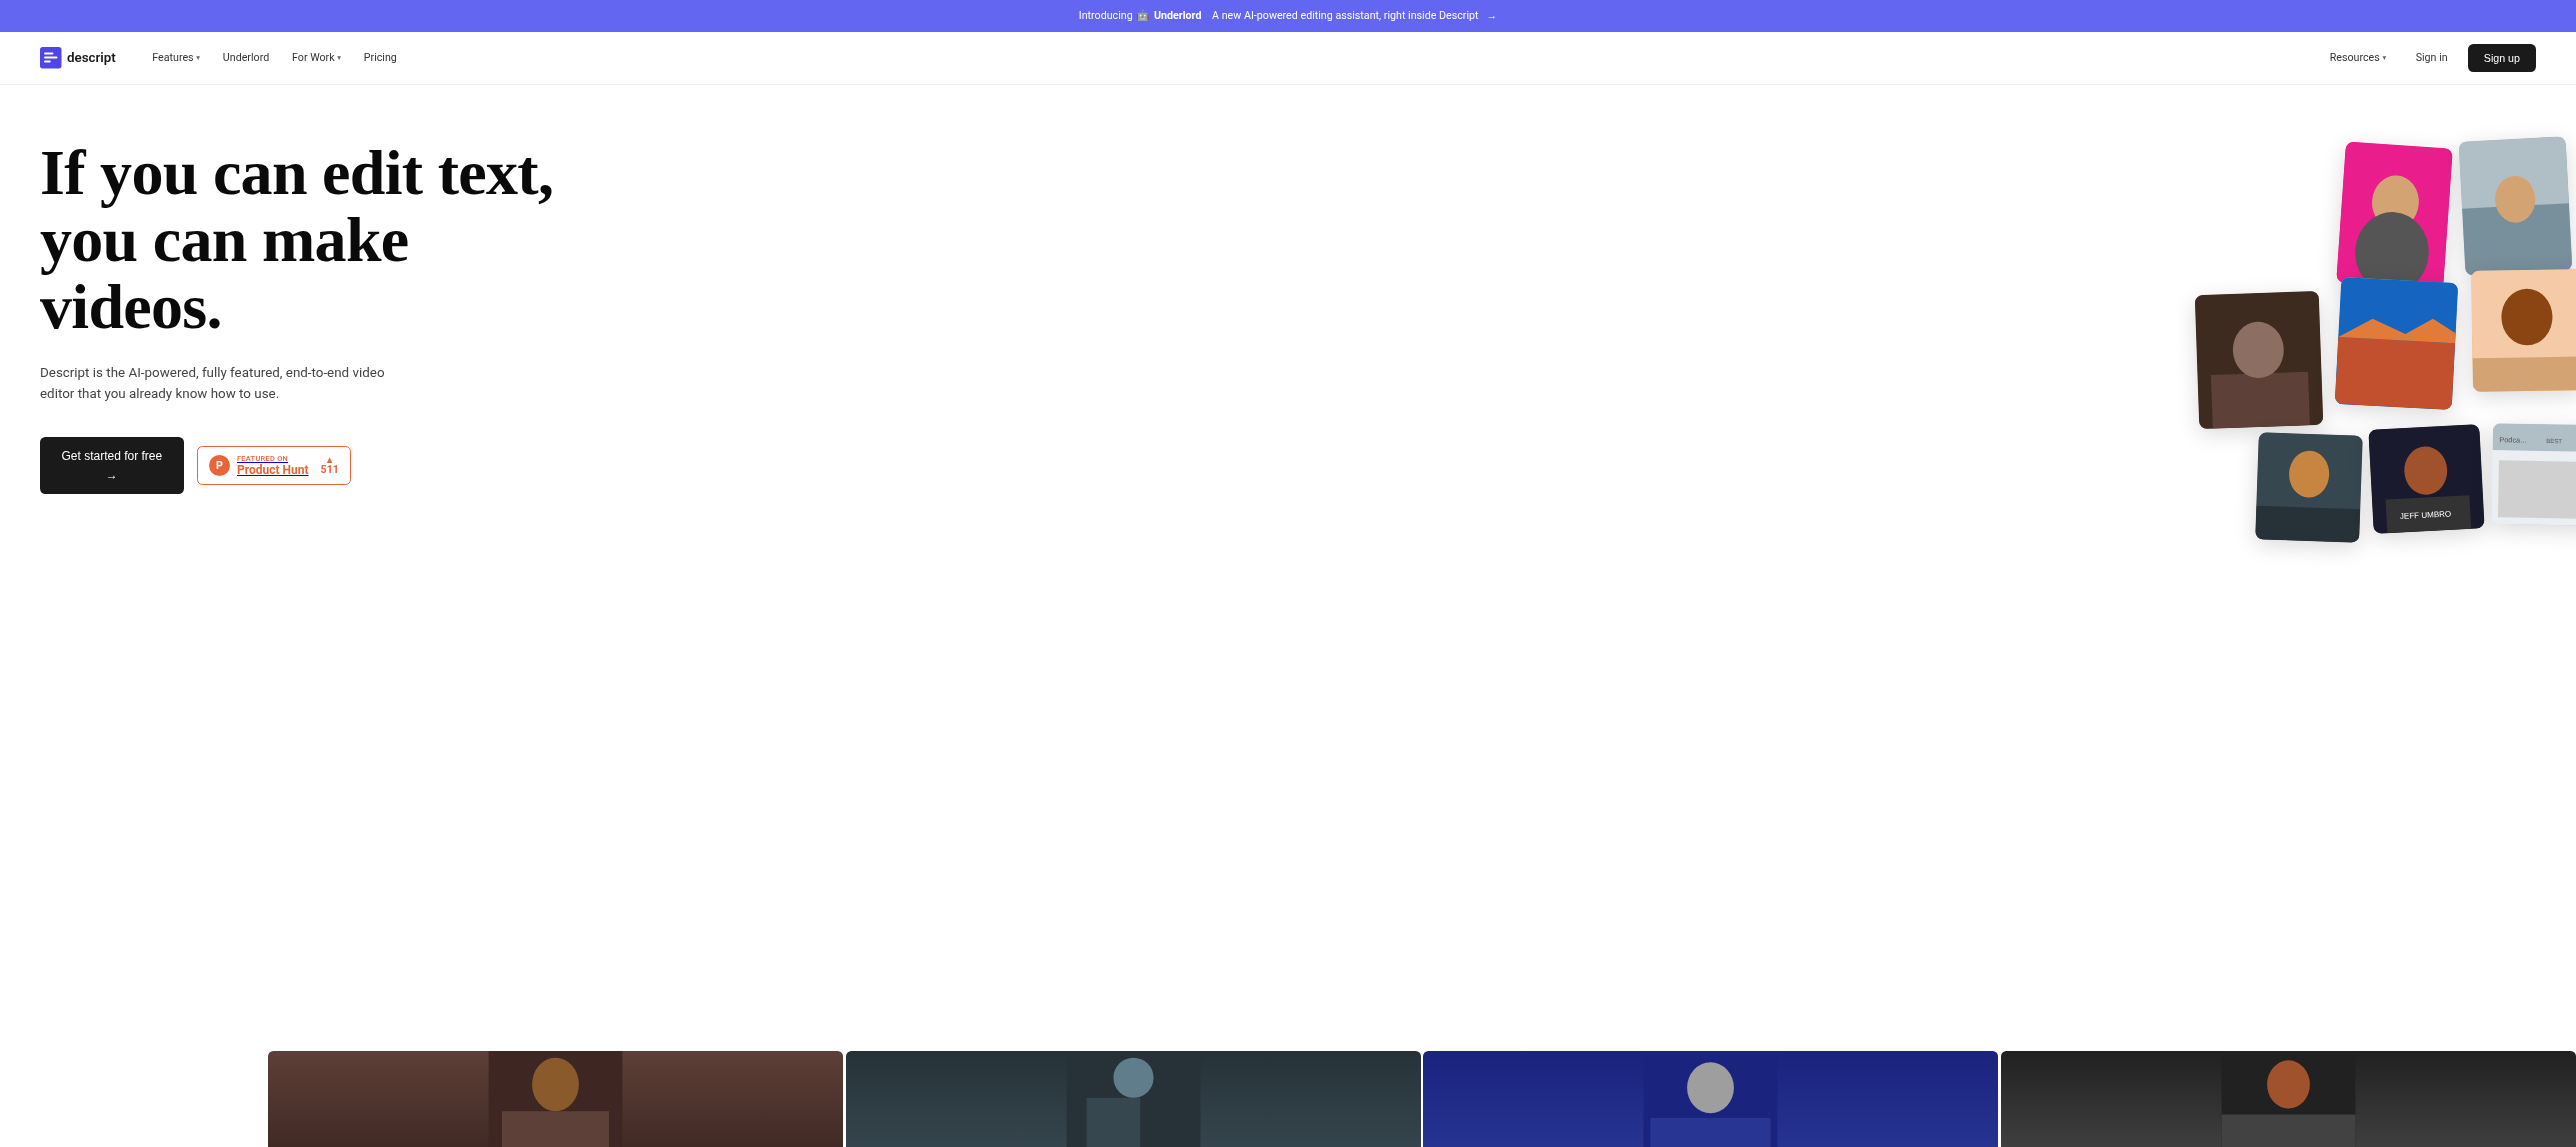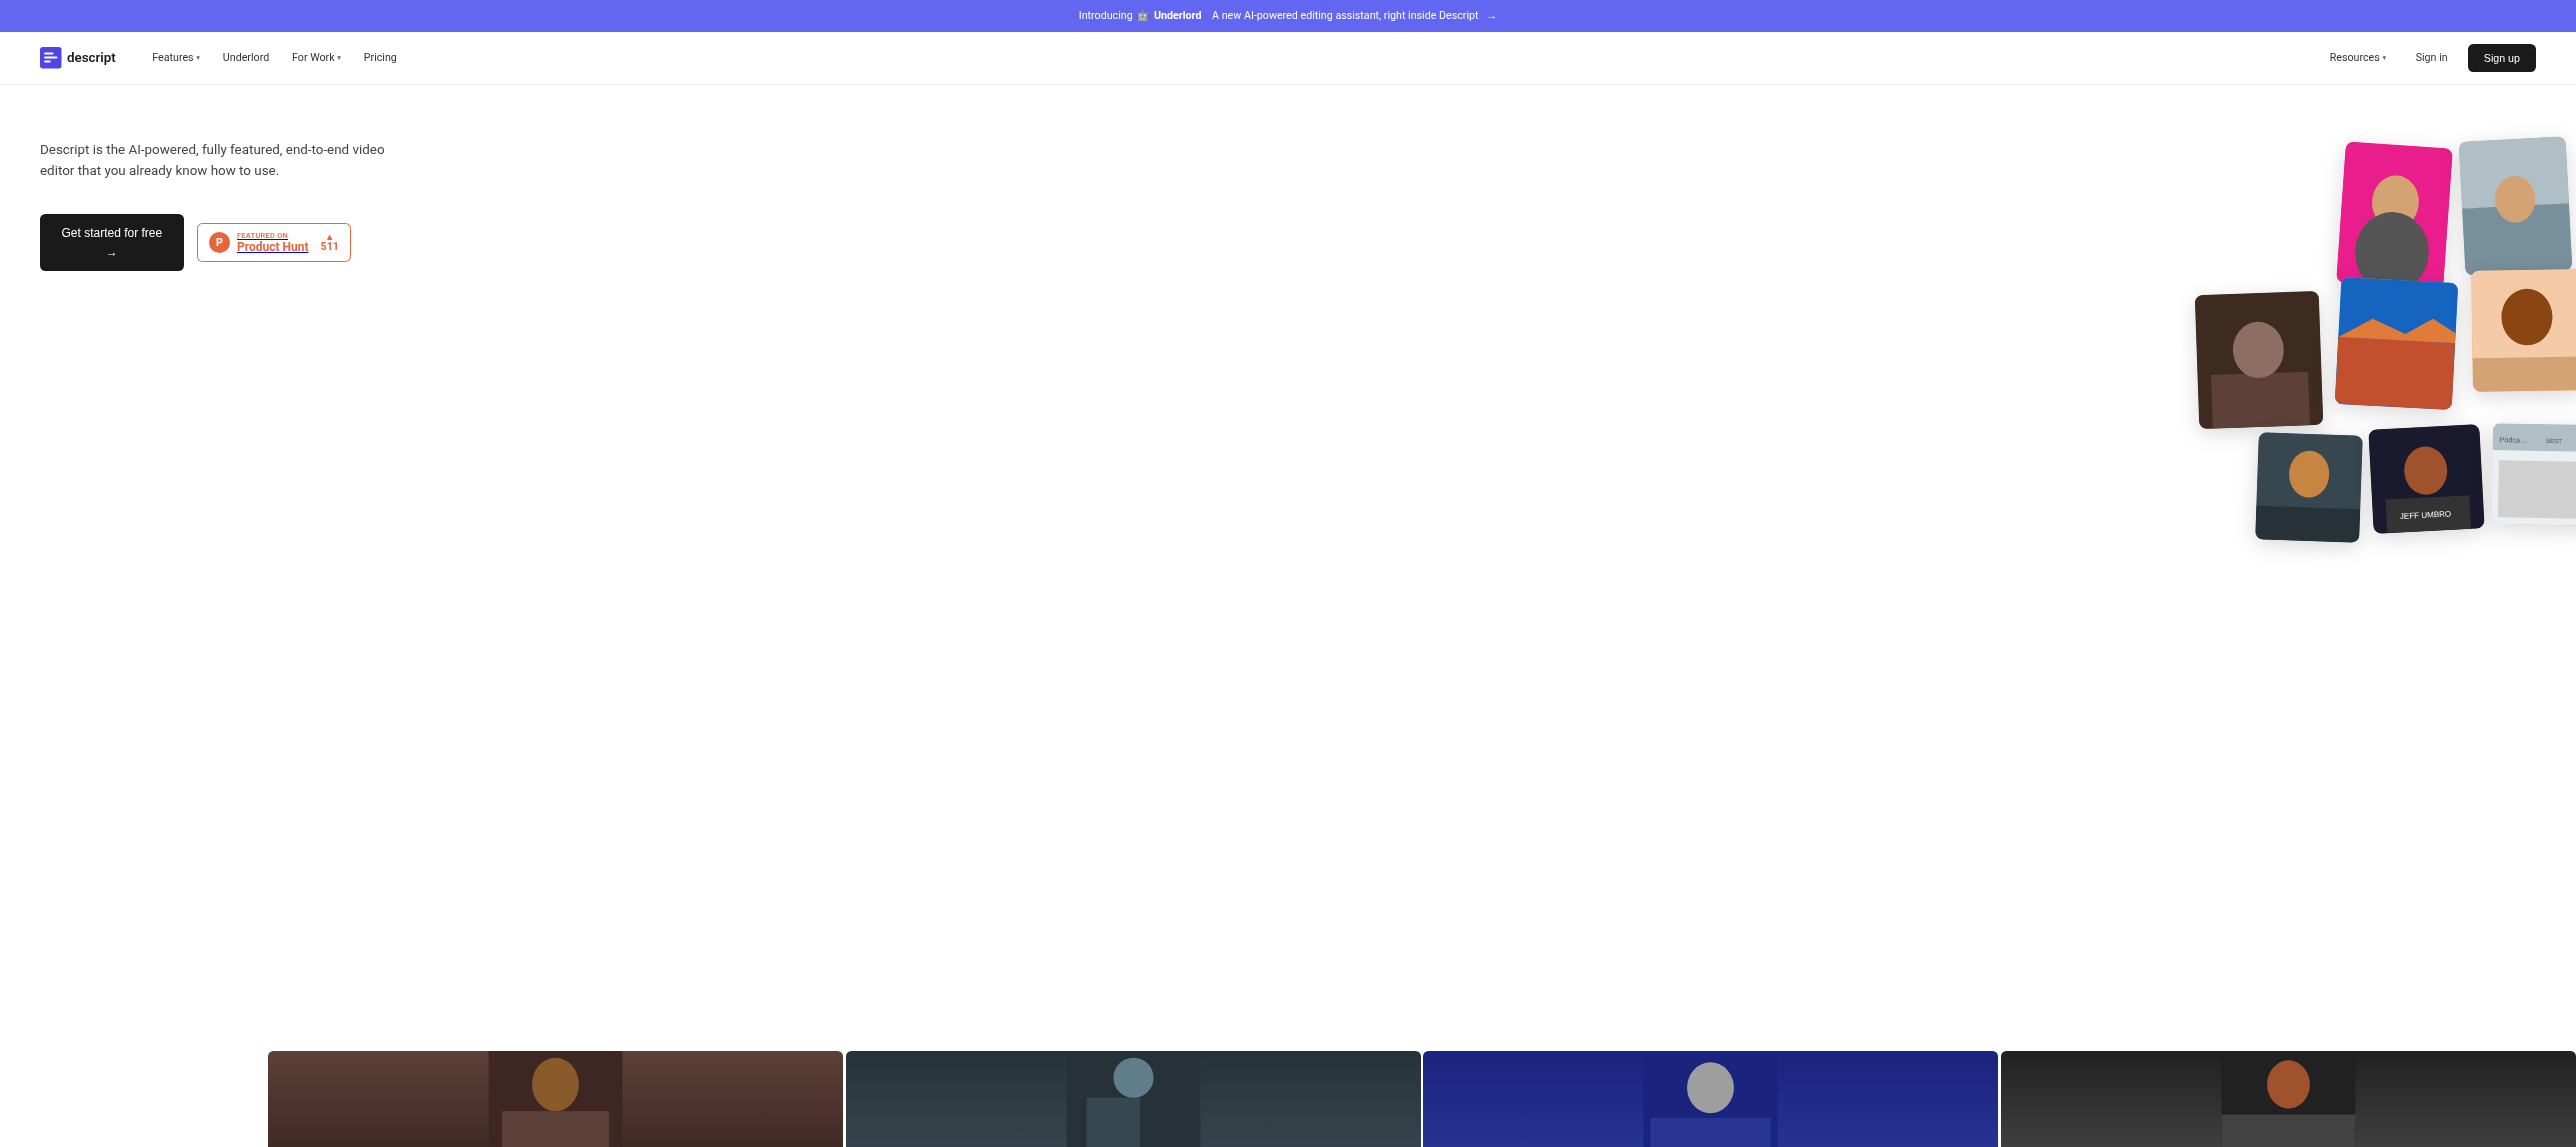--- a/index.html
+++ b/index.html
@@ -434,20 +434,24 @@
       <span>Sign in</span>
     </a>
     <button class="signup-btn">
       <span>Sign up</span>
     </button>
   </div>
 </nav>
 
 <section class="hero">
   <div class="hero-content">
+    <h1 class="hero-title">
+      <span>If you can edit text,</span><br>
+      <span>you can make videos.</span>
+    </h1>
     <p class="hero-subtitle">Descript is the AI-powered, fully featured, end-to-end video editor that you already know how to use.</p>
 
     <div class="hero-actions">
       <button class="cta-btn">
         <span>Get started for free</span>
         <span>→</span>
       </button>
 
       <a href="#" class="product-hunt-badge">
         <div class="ph-icon">P</div>

